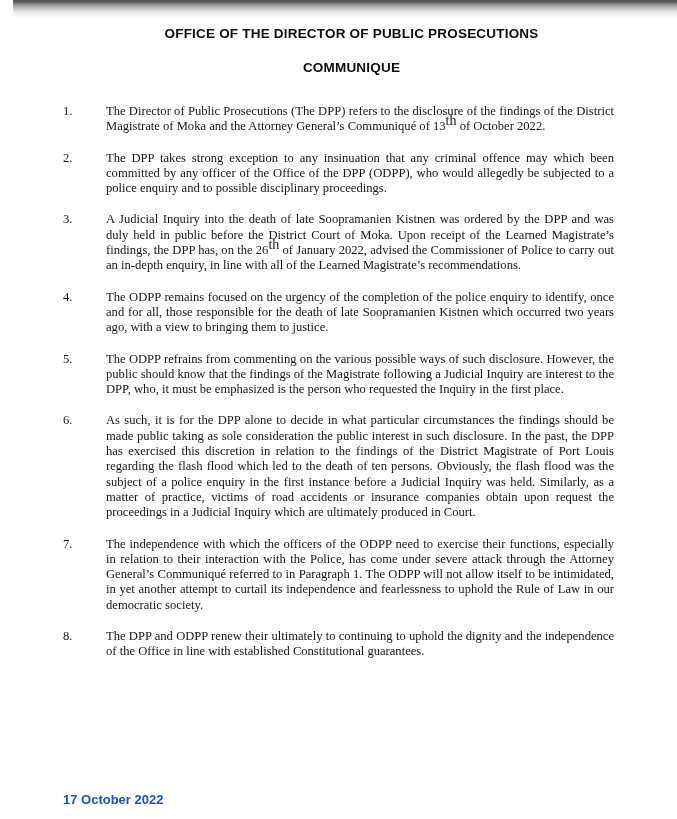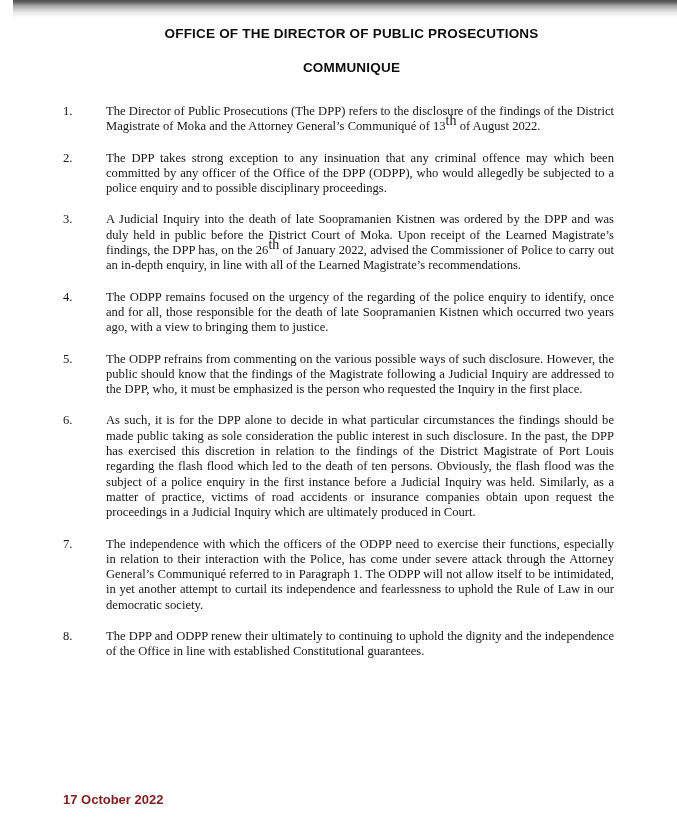--- a/index.html
+++ b/index.html
@@ -42,50 +42,50 @@
   }
   .para-body {
     flex: 1;
     text-align: justify;
     font-size: 12.6px; line-height: 15.3px;
   }
   .para-body sup { font-size: 14px; line-height: 0; vertical-align: super; }
   .doc-date {
     position: absolute; left: 50px; top: 792px;
     font-family: "Liberation Sans", "DejaVu Sans", sans-serif;
-    font-weight: bold; font-size: 13px; color: #7f1d1d;
+    font-weight: bold; font-size: 13px; color: #1d4ed8;
   }
 </style>
 </head>
 <body>
 
 <div class="page">
   <div class="top-shadow"></div>
   <h1 class="doc-title">OFFICE OF THE DIRECTOR OF PUBLIC PROSECUTIONS</h1>
   <h2 class="doc-subtitle">COMMUNIQUE</h2>
   <ol class="paragraphs">
       <li>
         <span class="para-num">1.</span>
-        <span class="para-body"><span>The Director of Public Prosecutions (The DPP) refers to the disclosure of the findings of the District Magistrate of Moka and the Attorney General’s Communiqué of 13</span><sup>th</sup><span> of August 2022.</span></span>
+        <span class="para-body"><span>The Director of Public Prosecutions (The DPP) refers to the disclosure of the findings of the District Magistrate of Moka and the Attorney General’s Communiqué of 13</span><sup>th</sup><span> of October 2022.</span></span>
       </li>
       <li>
         <span class="para-num">2.</span>
         <span class="para-body"><span>The DPP takes strong exception to any insinuation that any criminal offence may which been committed by any officer of the Office of the DPP (ODPP), who would allegedly be subjected to a police enquiry and to possible disciplinary proceedings.</span></span>
       </li>
       <li>
         <span class="para-num">3.</span>
         <span class="para-body"><span>A Judicial Inquiry into the death of late Soopramanien Kistnen was ordered by the DPP and was duly held in public before the District Court of Moka. Upon receipt of the Learned Magistrate’s findings, the DPP has, on the 26</span><sup>th</sup><span> of January 2022, advised the Commissioner of Police to carry out an in-depth enquiry, in line with all of the Learned Magistrate’s recommendations.</span></span>
       </li>
       <li>
         <span class="para-num">4.</span>
-        <span class="para-body"><span>The ODPP remains focused on the urgency of the regarding of the police enquiry to identify, once and for all, those responsible for the death of late Soopramanien Kistnen which occurred two years ago, with a view to bringing them to justice.</span></span>
+        <span class="para-body"><span>The ODPP remains focused on the urgency of the completion of the police enquiry to identify, once and for all, those responsible for the death of late Soopramanien Kistnen which occurred two years ago, with a view to bringing them to justice.</span></span>
       </li>
       <li>
         <span class="para-num">5.</span>
-        <span class="para-body"><span>The ODPP refrains from commenting on the various possible ways of such disclosure. However, the public should know that the findings of the Magistrate following a Judicial Inquiry are addressed to the DPP, who, it must be emphasized is the person who requested the Inquiry in the first place.</span></span>
+        <span class="para-body"><span>The ODPP refrains from commenting on the various possible ways of such disclosure. However, the public should know that the findings of the Magistrate following a Judicial Inquiry are interest to the DPP, who, it must be emphasized is the person who requested the Inquiry in the first place.</span></span>
       </li>
       <li>
         <span class="para-num">6.</span>
         <span class="para-body"><span>As such, it is for the DPP alone to decide in what particular circumstances the findings should be made public taking as sole consideration the public interest in such disclosure. In the past, the DPP has exercised this discretion in relation to the findings of the District Magistrate of Port Louis regarding the flash flood which led to the death of ten persons. Obviously, the flash flood was the subject of a police enquiry in the first instance before a Judicial Inquiry was held. Similarly, as a matter of practice, victims of road accidents or insurance companies obtain upon request the proceedings in a Judicial Inquiry which are ultimately produced in Court.</span></span>
       </li>
       <li>
         <span class="para-num">7.</span>
         <span class="para-body"><span>The independence with which the officers of the ODPP need to exercise their functions, especially in relation to their interaction with the Police, has come under severe attack through the Attorney General’s Communiqué referred to in Paragraph 1. The ODPP will not allow itself to be intimidated, in yet another attempt to curtail its independence and fearlessness to uphold the Rule of Law in our democratic society.</span></span>
       </li>
       <li>

